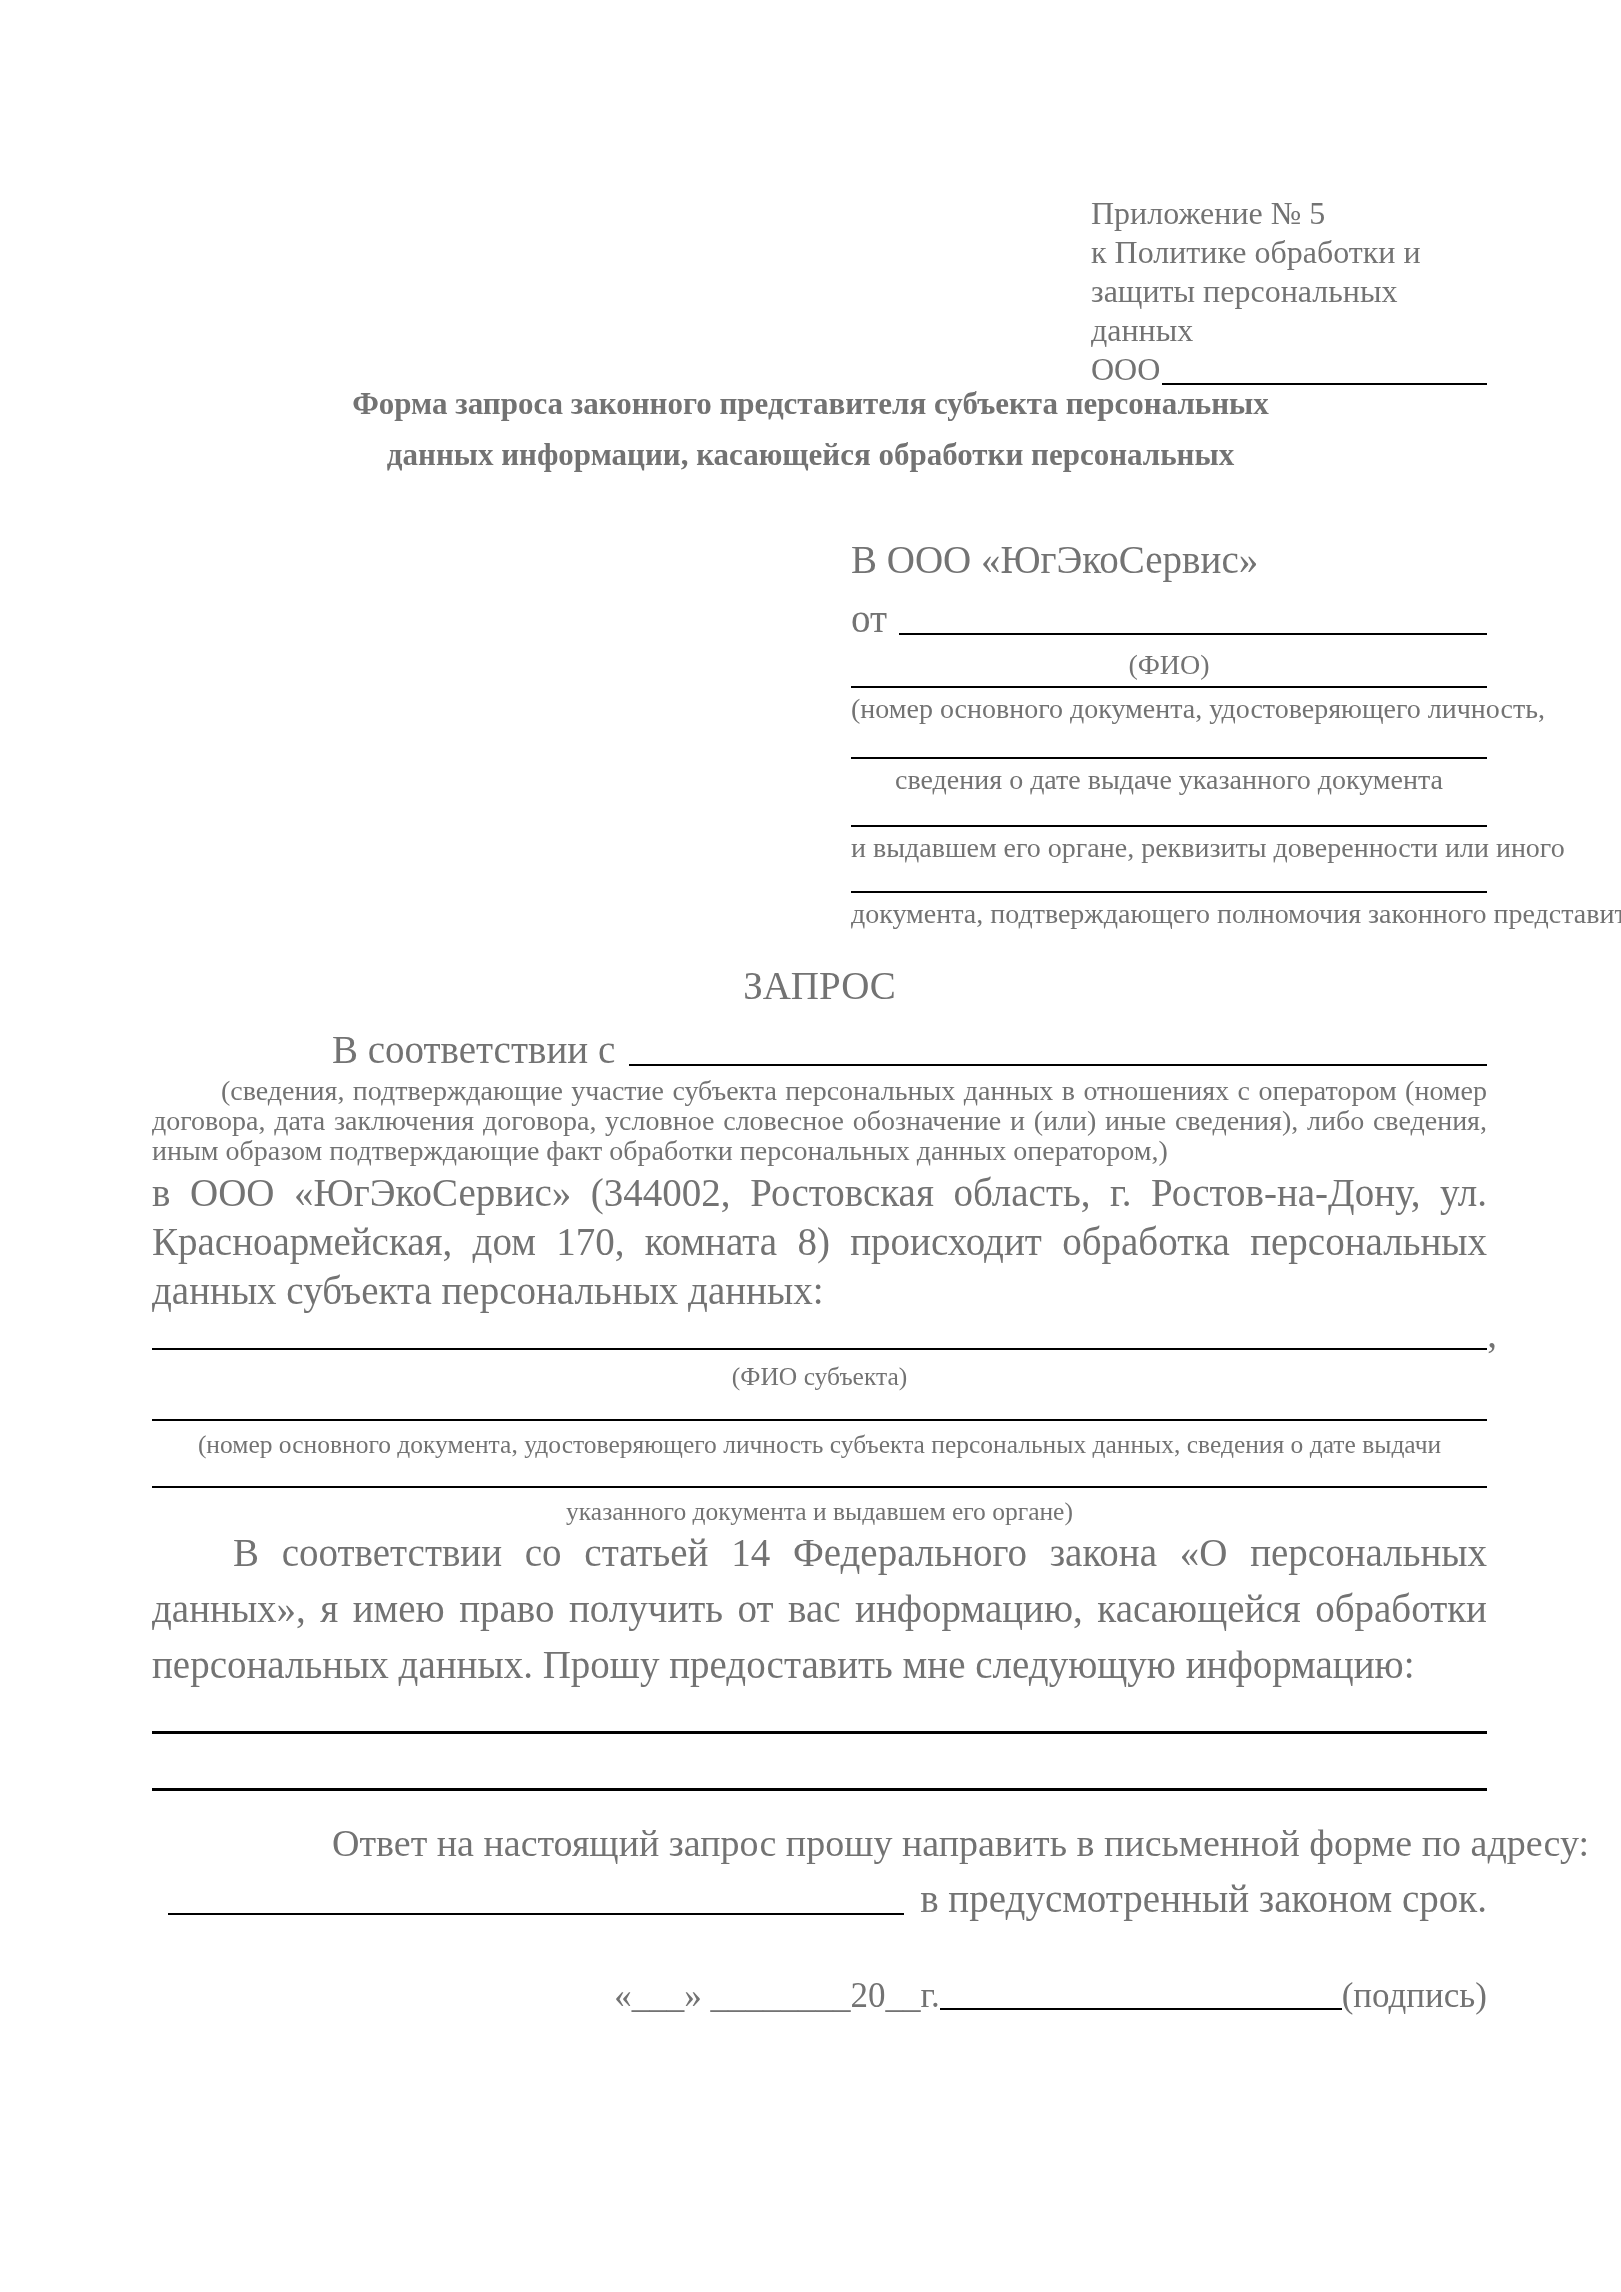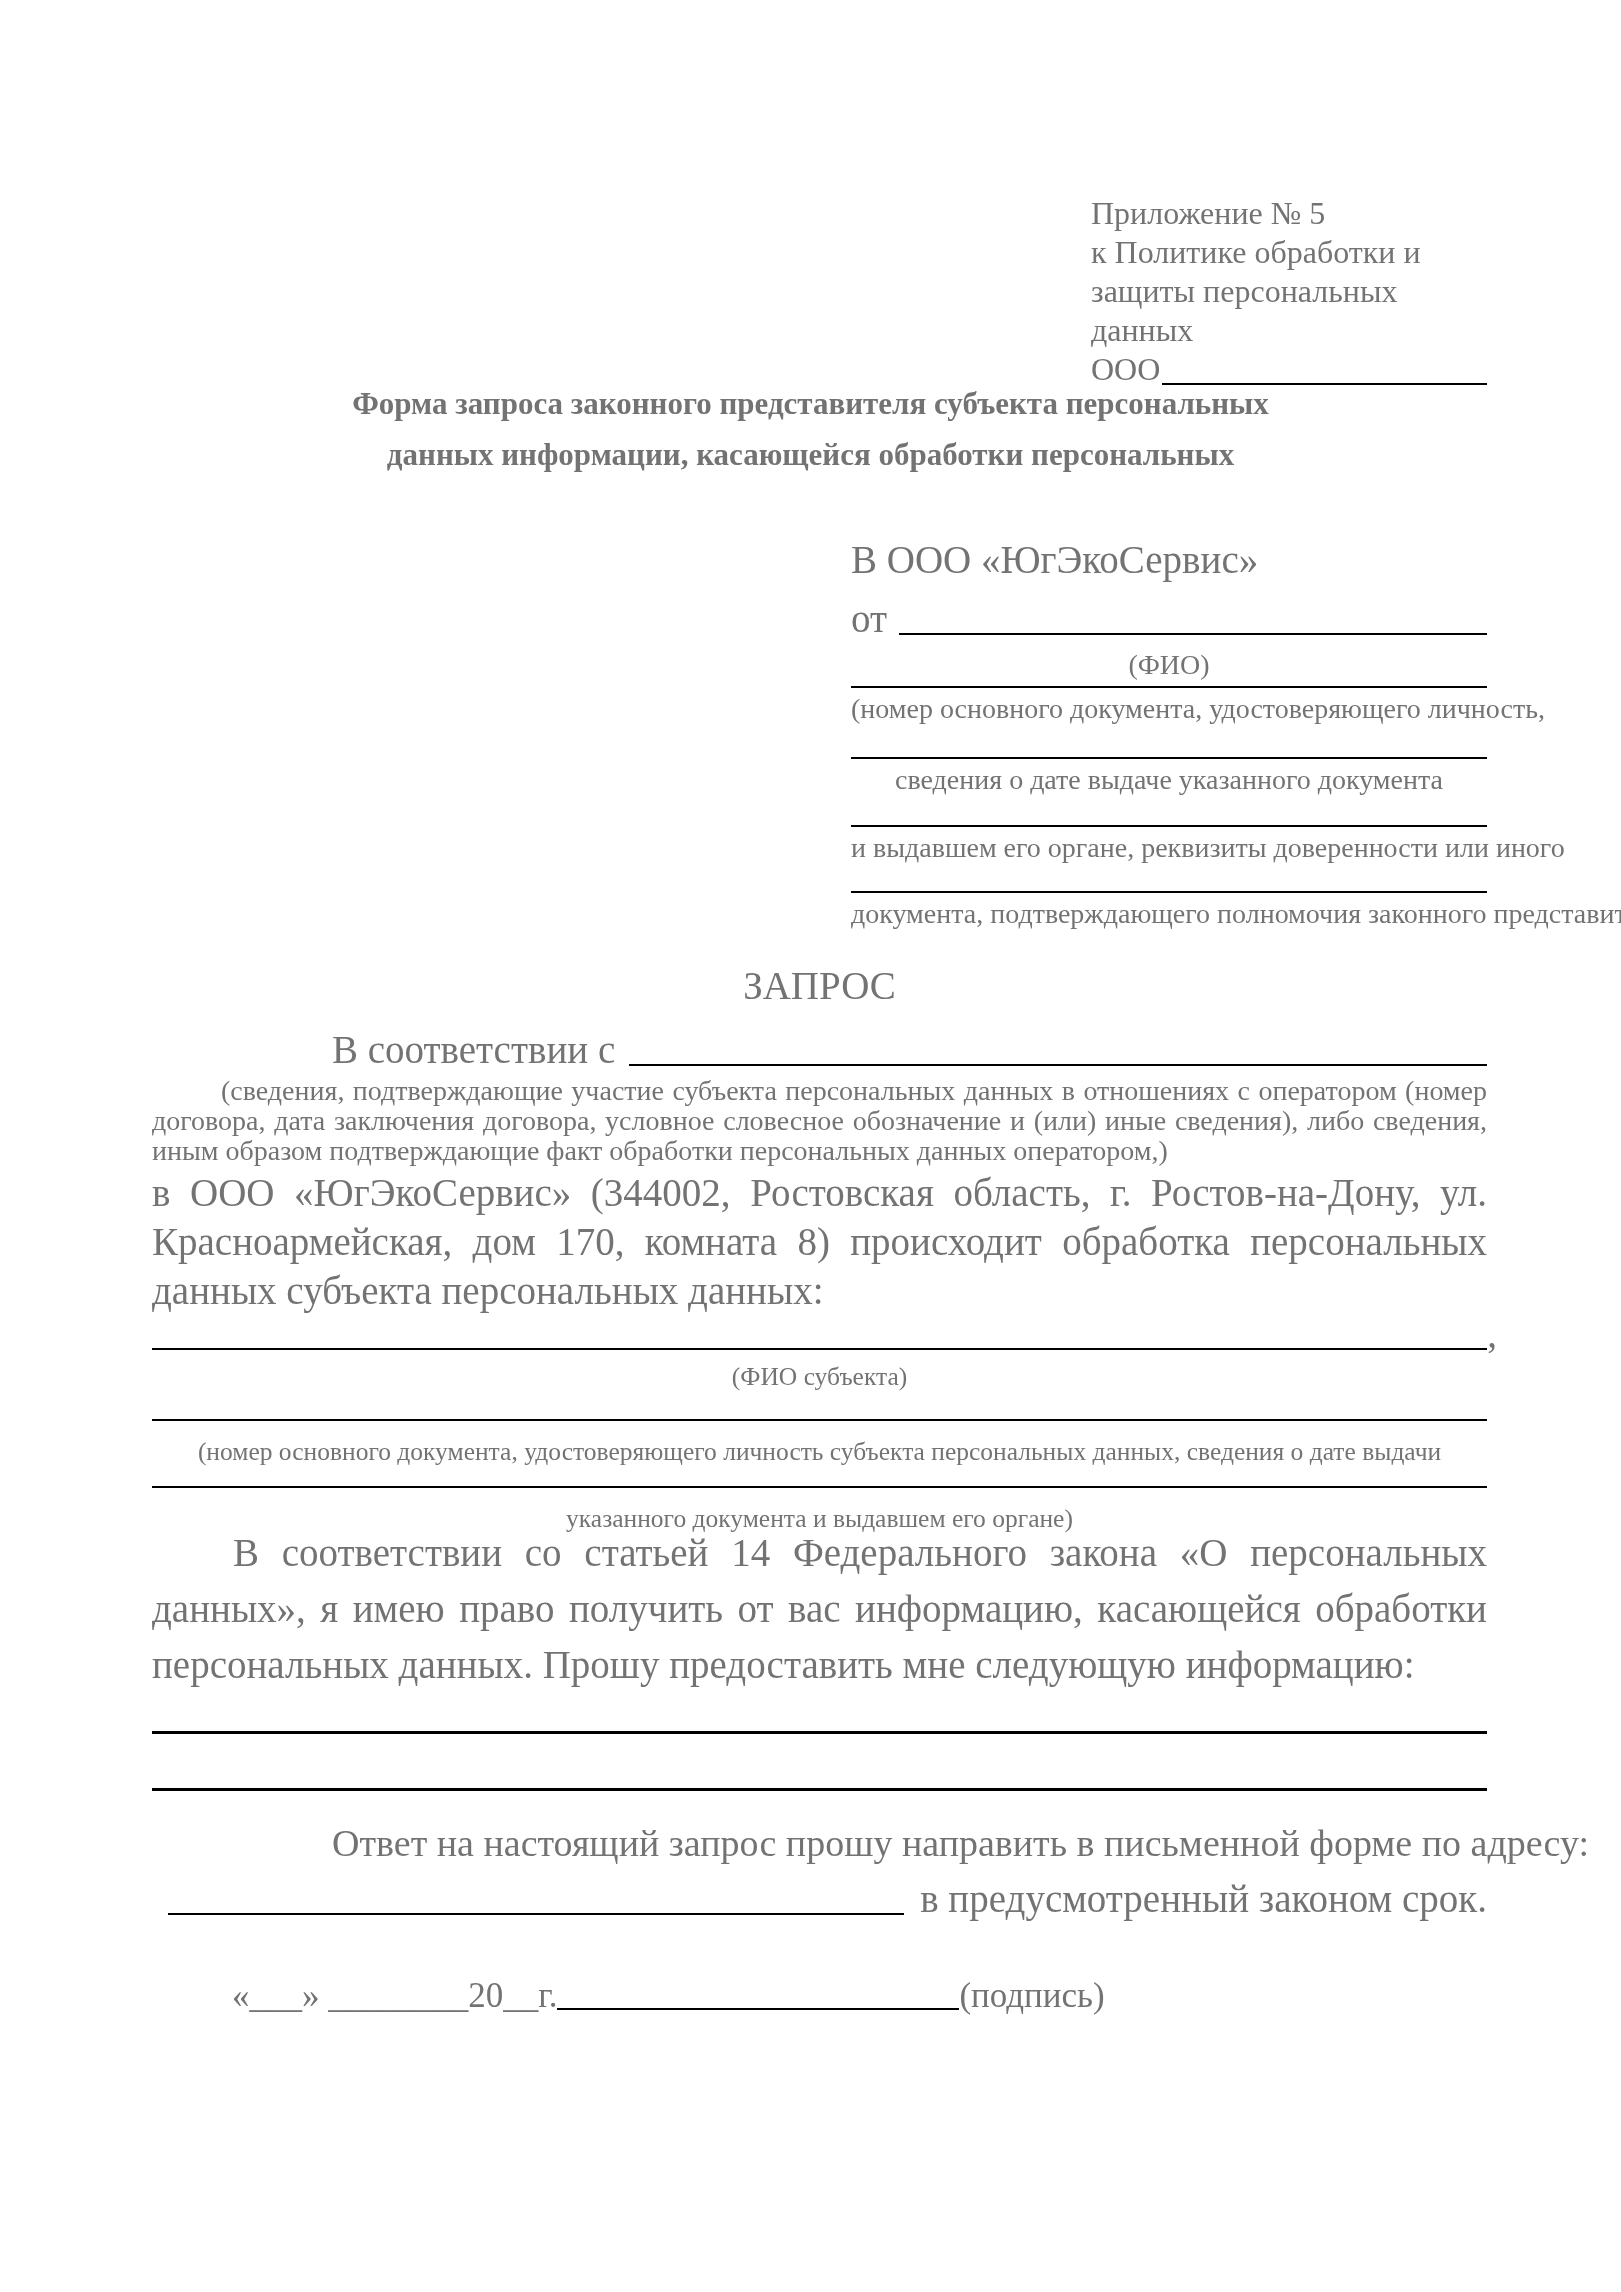--- a/index.html
+++ b/index.html
@@ -42,35 +42,35 @@
   .operator-p{left:152px;top:1168px;width:1335px;font-size:39px;line-height:49px;text-align:justify;}
 
   .subject-row{left:152px;top:1311px;width:1345px;height:45px;font-size:39px;}
   .subject-row .fill{margin-bottom:5.9px;}
   .subject-fio-cap{left:152px;top:1362px;width:1335px;font-size:25.5px;}
 
   .ruled{
     position:absolute;left:152px;width:1335px;
     border-top:2.9px solid #000;
     text-align:center;font-size:25.5px;line-height:29px;
-    padding-top:16px;white-space:nowrap;
+    padding-top:9px;white-space:nowrap;
   }
   .rd1{top:1419px}.rd2{top:1486px}
 
   .law-p{left:152px;top:1525px;width:1335px;font-size:39px;line-height:56px;text-align:justify;text-indent:81px;}
 
   .blank{position:absolute;left:152px;width:1335px;border-top:3.9px solid #000;height:0;}
   .b1{top:1731px}.b2{top:1788px}
 
   .reply-p{left:332px;top:1821px;font-size:38px;white-space:nowrap;}
   .reply-row{left:152px;top:1874px;width:1335px;height:47px;font-size:39px;}
   .reply-row .fill{margin-bottom:5.9px;}
   .reply-row span{white-space:nowrap;margin-left:16px;}
 
-  .footer-row{left:152px;top:1976px;width:1335px;font-size:35px;justify-content:flex-start;}
+  .footer-row{left:152px;top:1976px;width:1335px;font-size:35px;justify-content:flex-end;}
   .date-line{padding-left:80px;white-space:nowrap;}
   .sig-group{display:flex;align-items:flex-end;}
   .sig-line{width:402px;border-bottom:2.9px solid #000;margin-bottom:5.9px;}
   .sig-cap{white-space:nowrap;}
 </style>
 </head>
 <body>
 
 <div class="page">
 

